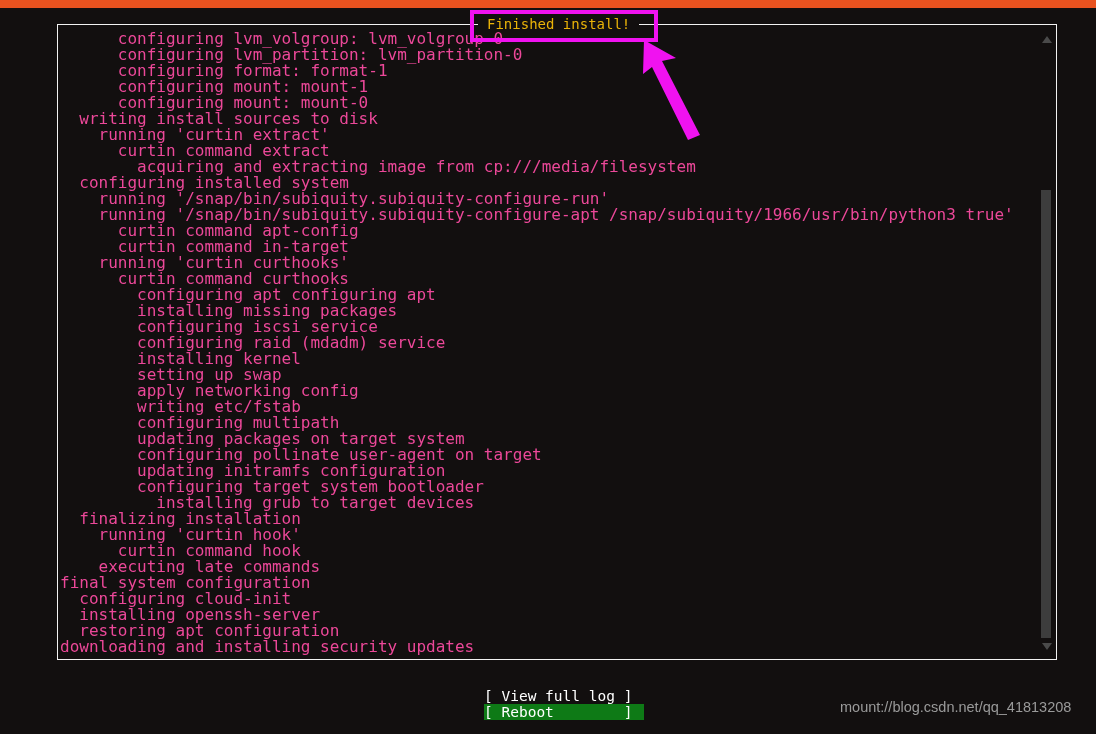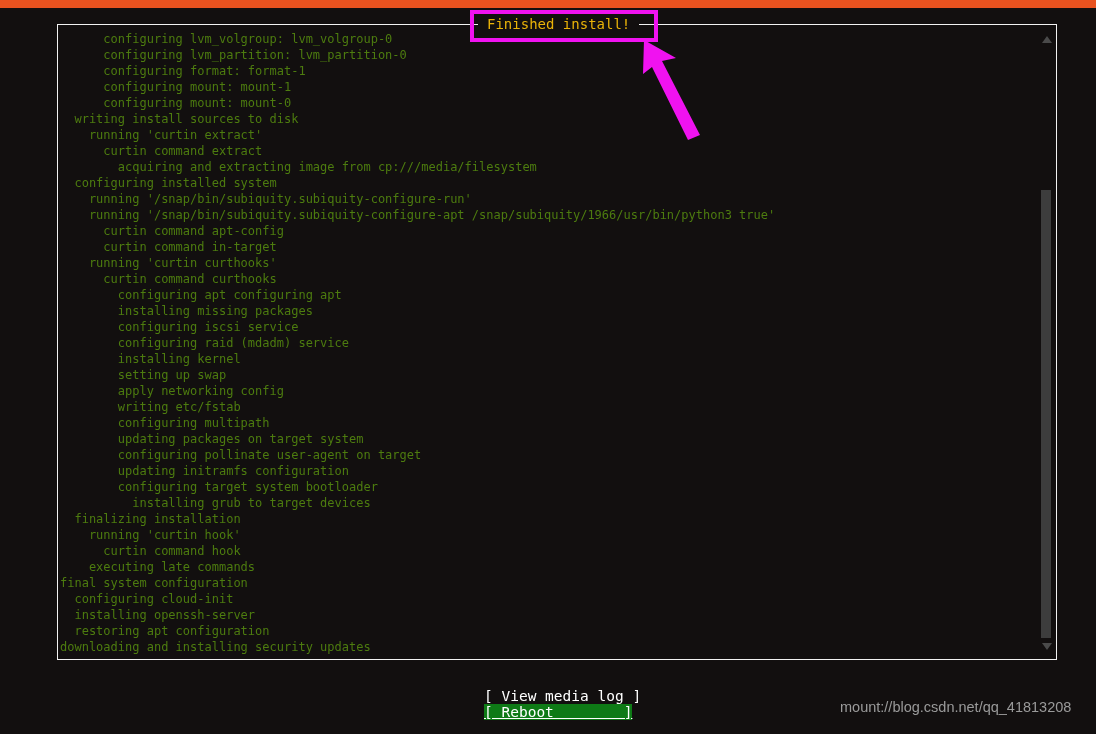--- a/index.html
+++ b/index.html
@@ -47,22 +47,22 @@
     letter-spacing: 0px;
   }
 
   
   #log {
     position: absolute;
     left: 60px; top: 31px;
     width: 975px;
     height: 626px;
     overflow: hidden;
-    color: #4d7c0f;
-    font-size: 12px;
+    color: #ec4899;
+    font-size: 16px;
     line-height: 16px;
     white-space: pre;
   }
   #log .line {
     height: 16px;
     white-space: pre;
   }
 
   
   #scrollbar {
@@ -100,22 +100,21 @@
     position: absolute;
     white-space: pre;
     color: #ffffff;
     height: 16px;
     line-height: 16px;
   }
   #btn-viewlog { left: 484px; top: 0px; }
   #btn-reboot {
     left: 484px; top: 16px;
     background: #0e7a16;
-    padding-right: 0px;
-    text-decoration: underline;
+    padding-right: 12px;
   }
 
   
   #anno-box {
     position: absolute;
     left: 470px; top: 10px;
     width: 188px; height: 32px;
     border: 4px solid #f012f0;
     box-sizing: border-box;
     pointer-events: none;
@@ -148,21 +147,21 @@
 
 <div id="log"><div class="line">      configuring lvm_volgroup: lvm_volgroup-0</div><div class="line">      configuring lvm_partition: lvm_partition-0</div><div class="line">      configuring format: format-1</div><div class="line">      configuring mount: mount-1</div><div class="line">      configuring mount: mount-0</div><div class="line">  writing install sources to disk</div><div class="line">    running 'curtin extract'</div><div class="line">      curtin command extract</div><div class="line">        acquiring and extracting image from cp:///media/filesystem</div><div class="line">  configuring installed system</div><div class="line">    running '/snap/bin/subiquity.subiquity-configure-run'</div><div class="line">    running '/snap/bin/subiquity.subiquity-configure-apt /snap/subiquity/1966/usr/bin/python3 true'</div><div class="line">      curtin command apt-config</div><div class="line">      curtin command in-target</div><div class="line">    running 'curtin curthooks'</div><div class="line">      curtin command curthooks</div><div class="line">        configuring apt configuring apt</div><div class="line">        installing missing packages</div><div class="line">        configuring iscsi service</div><div class="line">        configuring raid (mdadm) service</div><div class="line">        installing kernel</div><div class="line">        setting up swap</div><div class="line">        apply networking config</div><div class="line">        writing etc/fstab</div><div class="line">        configuring multipath</div><div class="line">        updating packages on target system</div><div class="line">        configuring pollinate user-agent on target</div><div class="line">        updating initramfs configuration</div><div class="line">        configuring target system bootloader</div><div class="line">          installing grub to target devices</div><div class="line">  finalizing installation</div><div class="line">    running 'curtin hook'</div><div class="line">      curtin command hook</div><div class="line">    executing late commands</div><div class="line">final system configuration</div><div class="line">  configuring cloud-init</div><div class="line">  installing openssh-server</div><div class="line">  restoring apt configuration</div><div class="line">downloading and installing security updates</div></div>
 
 <div id="scrollbar">
   <div id="sb-up"></div>
   <div id="sb-thumb" style="background: rgb(61, 61, 61);"></div>
   <div id="sb-down"></div>
 </div>
 
 <div id="buttons">
-  <div class="btn" id="btn-viewlog">[ View media log ]</div>
+  <div class="btn" id="btn-viewlog">[ View full log ]</div>
   <div class="btn" id="btn-reboot" style="background: rgb(14, 122, 22);">[ Reboot        ]</div>
 </div>
 
 <div id="anno-box" style="border-color: rgb(240, 18, 240);"></div>
 <svg id="anno-arrow" viewBox="0 0 90 115">
   <polygon points="14,10 46,28 32,31 70,105 58,110 22,37 13,44" fill="#f012f0"></polygon>
 </svg>
 
 <div id="watermark">mount://blog.csdn.net/qq_41813208</div>
 

